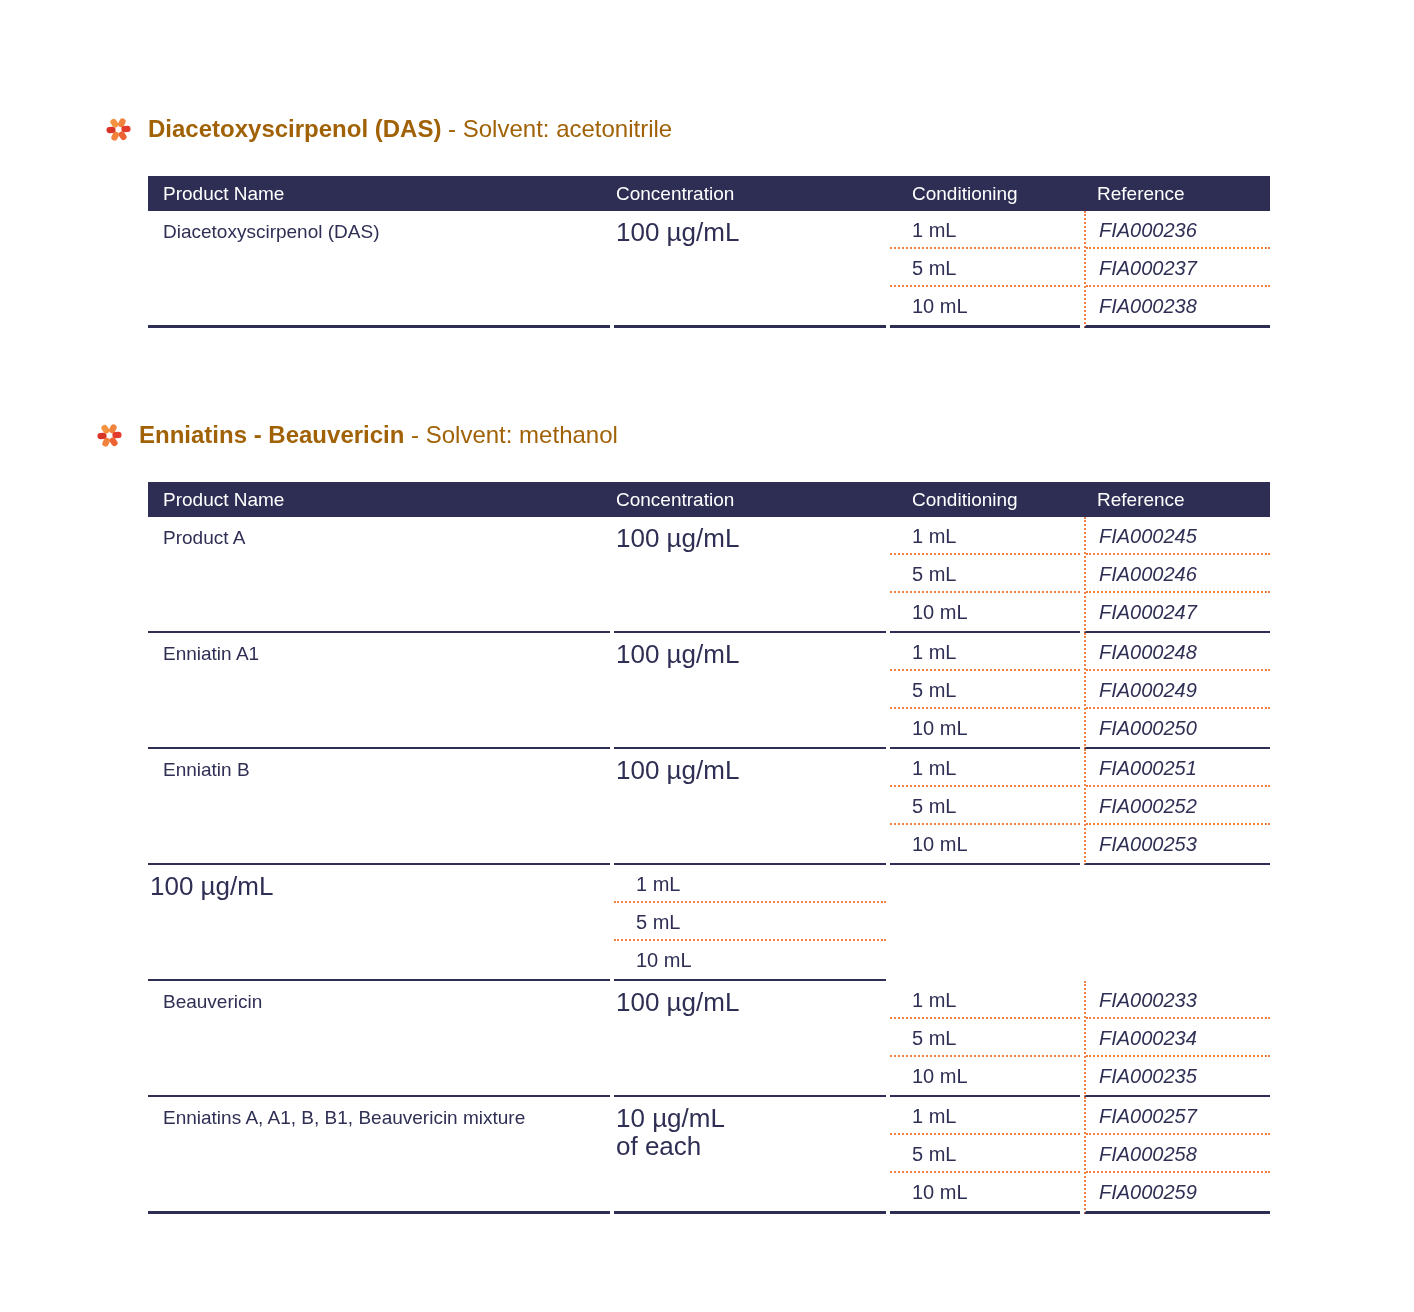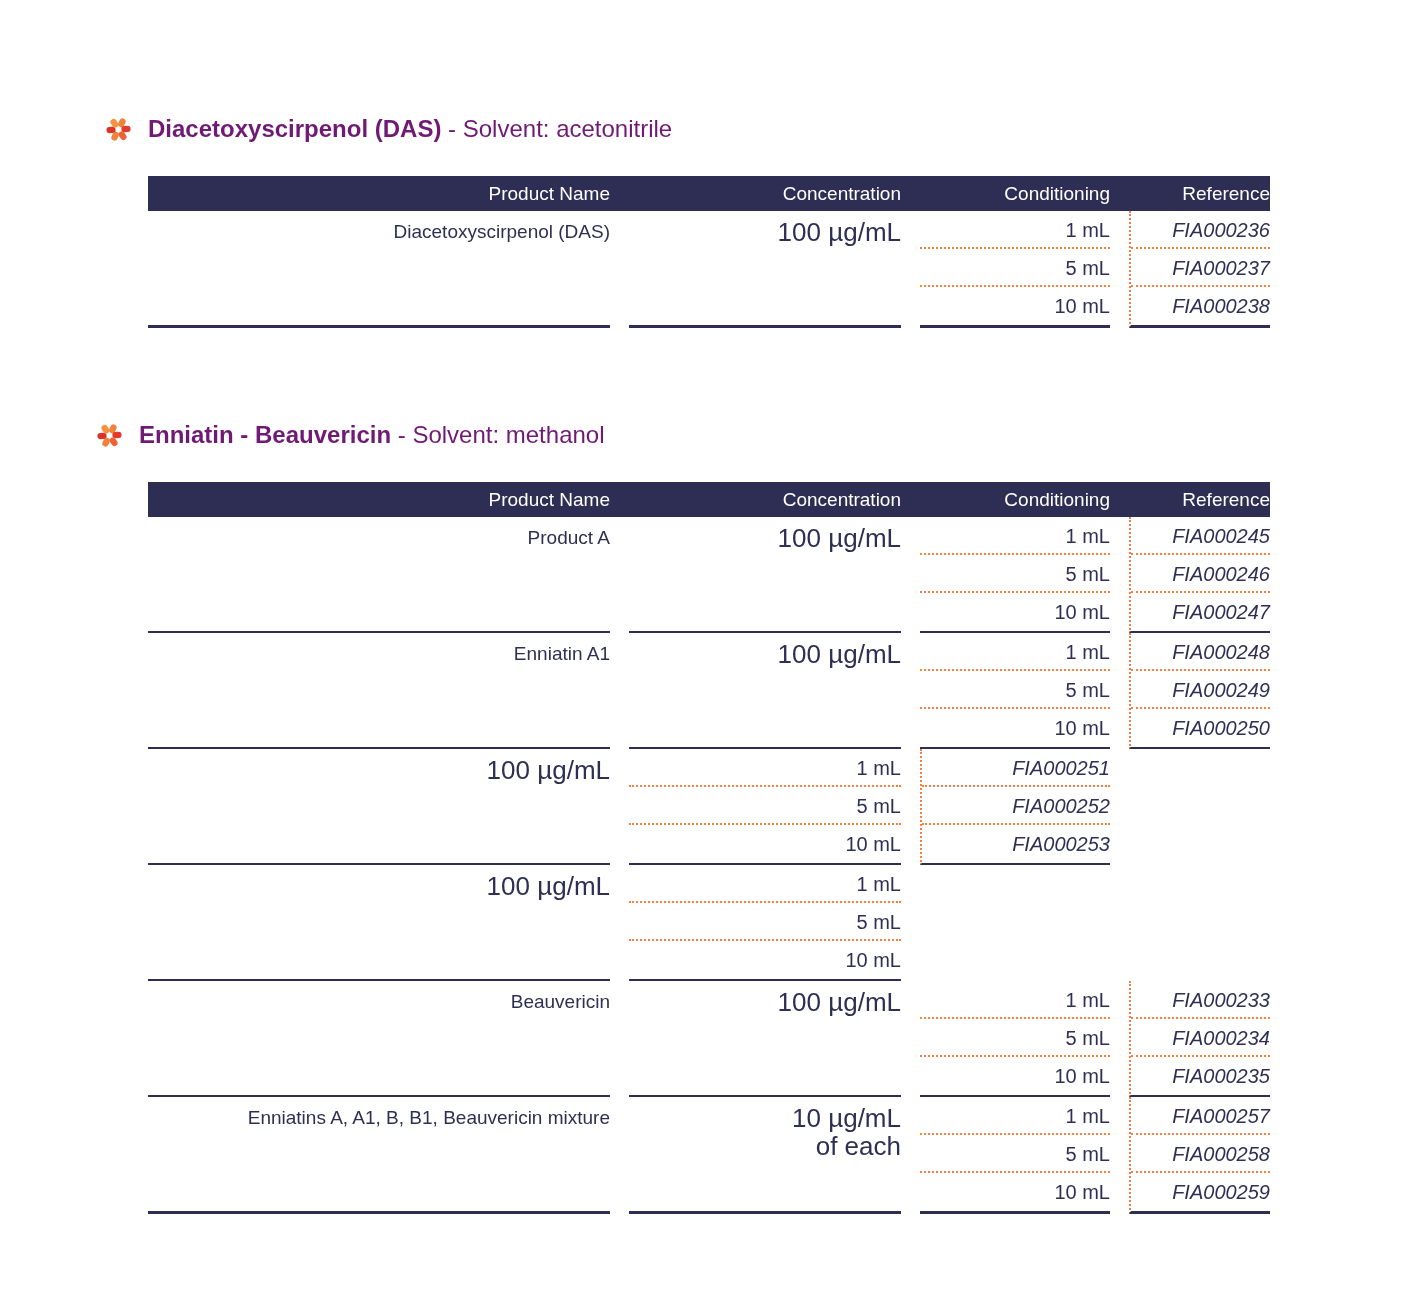--- a/index.html
+++ b/index.html
@@ -22,35 +22,34 @@
   .heading .icon-wrap {
     width: 29px;
     height: 29px;
     margin-right: 15px;
     flex: 0 0 auto;
   }
   .heading .icon-wrap svg { display: block; width: 29px; height: 29px; }
   .heading .htext {
     font-size: 24px;
     line-height: 30px;
-    color: #701a75;
+    color: #a16207;
     white-space: nowrap;
   }
   .heading .title { font-weight: bold; }
 
   
   .ptable {
     margin: 32px 0 0 148px;
     width: 1122px;
   }
   .tgrid {
     display: grid;
     grid-template-columns: 462px 272px 190px 1fr;
-    column-gap: 19px;
-    text-align: right;
+    column-gap: 4px;
   }
   .thead {
     background: #2e2e54;
     height: 35px;
     align-items: center;
     color: #ffffff;
     font-size: 19px;
   }
   .th-name { padding-left: 15px; }
   .th-conc { padding-left: 2px; }
@@ -134,21 +133,21 @@
       <g>
         <rect x="12" y="2.5" width="6.5" height="9.5" rx="3.2" fill="#f0823c" transform="rotate(25 15 15)"></rect>
         <rect x="12" y="2.5" width="6.5" height="9.5" rx="3.2" fill="#e23a2b" transform="rotate(85 15 15)"></rect>
         <rect x="12" y="2.5" width="6.5" height="9.5" rx="3.2" fill="#ee6333" transform="rotate(145 15 15)"></rect>
         <rect x="12" y="2.5" width="6.5" height="9.5" rx="3.2" fill="#f0823c" transform="rotate(205 15 15)"></rect>
         <rect x="12" y="2.5" width="6.5" height="9.5" rx="3.2" fill="#d93428" transform="rotate(265 15 15)"></rect>
         <rect x="12" y="2.5" width="6.5" height="9.5" rx="3.2" fill="#f5923f" transform="rotate(325 15 15)"></rect>
       </g>
     </svg>
   </span>
-  <span class="htext"><span class="title">Enniatin - Beauvericin</span><span class="solvent"> - Solvent: methanol</span></span>
+  <span class="htext"><span class="title">Enniatins - Beauvericin</span><span class="solvent"> - Solvent: methanol</span></span>
 </div>
 
 <div class="ptable">
   <div class="tgrid thead">
     <div class="th-name">Product Name</div>
     <div class="th-conc">Concentration</div>
     <div class="th-cond">Conditioning</div>
     <div class="th-ref">Reference</div>
   </div>
 
@@ -176,20 +175,21 @@
       <div class="sub">10 mL</div>
     </div>
     <div class="col-ref">
       <div class="sub">FIA000248</div>
       <div class="sub">FIA000249</div>
       <div class="sub">FIA000250</div>
     </div>
   </div>
 
   <div class="tgrid prow">
+    <div class="cell-name">Enniatin B</div>
     <div class="cell-conc">100 µg/mL</div>
     <div class="col-cond">
       <div class="sub">1 mL</div>
       <div class="sub">5 mL</div>
       <div class="sub">10 mL</div>
     </div>
     <div class="col-ref">
       <div class="sub">FIA000251</div>
       <div class="sub">FIA000252</div>
       <div class="sub">FIA000253</div>

